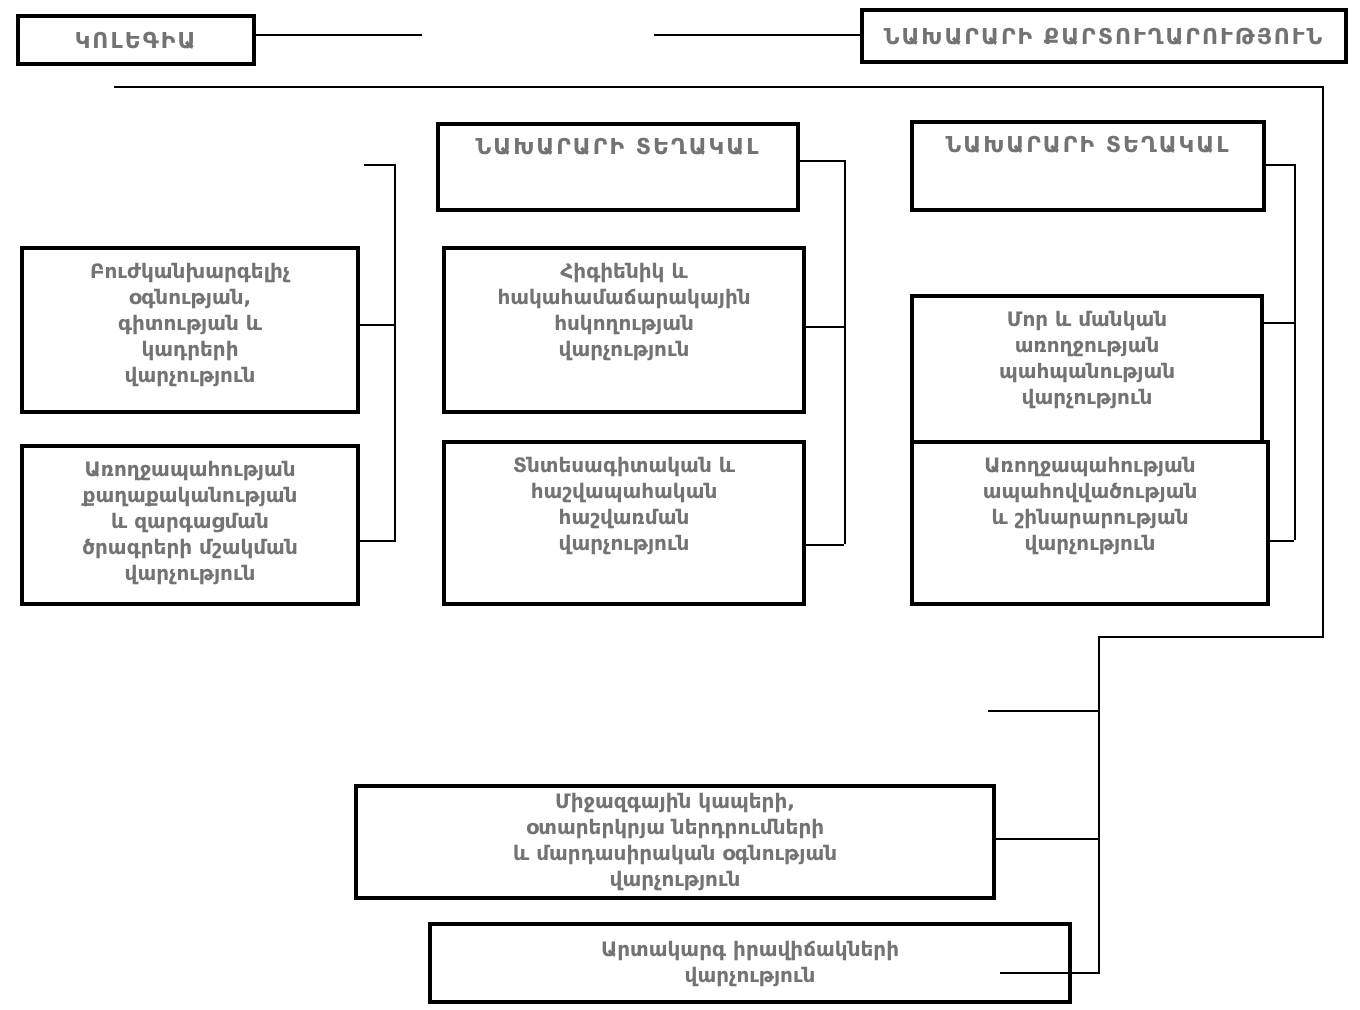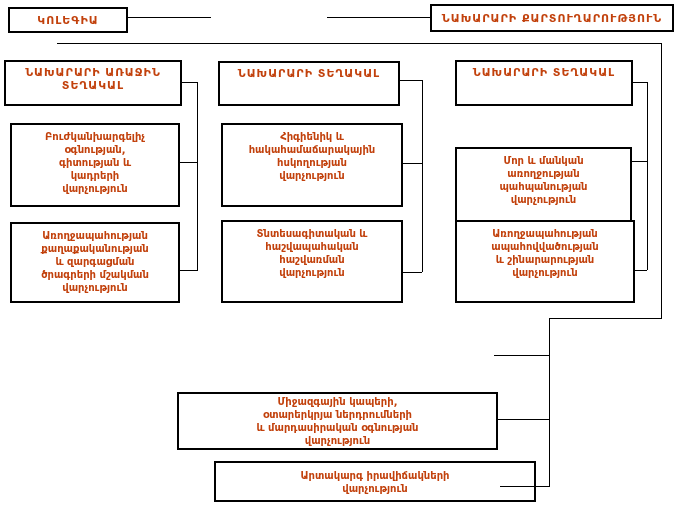--- a/index.html
+++ b/index.html
@@ -1,18 +1,18 @@
 <!DOCTYPE html>
 <html><head>
 <meta charset="utf-8">
 <style>
   html,body{margin:0;padding:0;background:#ffffff;}
   #canvas{
     position:relative;width:680px;height:505px;background:#ffffff;
-    font-family:"DejaVu Sans",sans-serif;color:#c2410c;overflow:hidden;
+    font-family:"DejaVu Sans",sans-serif;color:#737373;overflow:hidden;
   }
   .box{
     position:absolute;background:#ffffff;border:2px solid #000;
     box-sizing:border-box;display:flex;justify-content:center;
     text-align:center;font-weight:bold;white-space:pre-line;
     font-size:10px;line-height:13px;
   }
   .caps{letter-spacing:1px;font-size:11px;}
   .mid{align-items:center;}
   .topalign{align-items:flex-start;padding-top:4px;}
@@ -29,22 +29,20 @@
   <div class="box caps mid" style="left:430px;top:4px;width:244px;height:28px;">ՆԱԽԱՐԱՐԻ ՔԱՐՏՈՒՂԱՐՈՒԹՅՈՒՆ</div>
 
   <div class="hl" style="left:128px;top:17px;width:83px;"></div>
   <div class="hl" style="left:327px;top:17px;width:103px;"></div>
 
   <div class="hl" style="left:57px;top:43px;width:605px;"></div>
   <div class="vl" style="left:661px;top:43px;height:276px;"></div>
   <div class="hl" style="left:549px;top:318px;width:113px;"></div>
   <div class="vl" style="left:549px;top:318px;height:169px;"></div>
 
-  <div class="box caps topalign" style="left:4px;top:60px;width:178px;height:46px;">ՆԱԽԱՐԱՐԻ ԱՌԱՋԻՆ
-ՏԵՂԱԿԱԼ</div>
   <div class="box caps topalign" style="left:218px;top:61px;width:182px;height:45px;">ՆԱԽԱՐԱՐԻ ՏԵՂԱԿԱԼ</div>
   <div class="box caps topalign" style="left:455px;top:60px;width:178px;height:46px;">ՆԱԽԱՐԱՐԻ ՏԵՂԱԿԱԼ</div>
 
   <div class="box dept" style="left:10px;top:123px;width:170px;height:84px;">Բուժկանխարգելիչ
 օգնության,
 գիտության և
 կադրերի
 վարչություն</div>
   <div class="box dept" style="left:10px;top:222px;width:170px;height:81px;">Առողջապահության
 քաղաքականության

